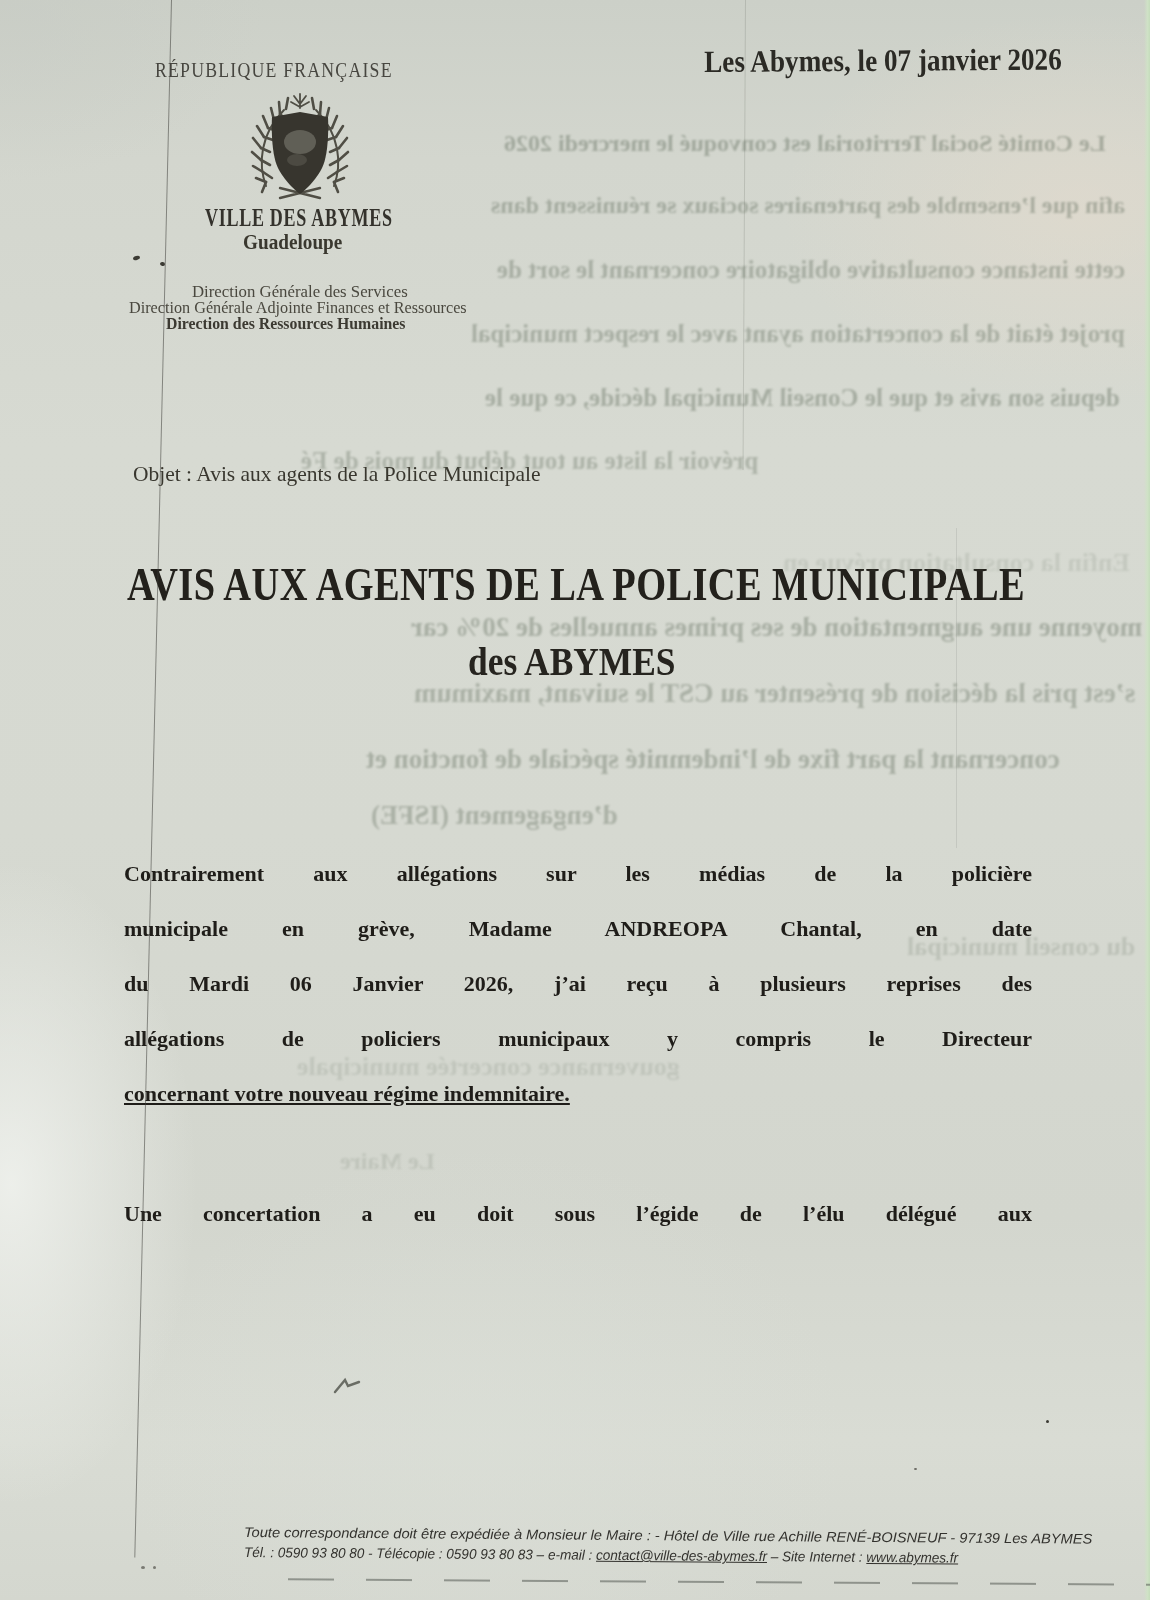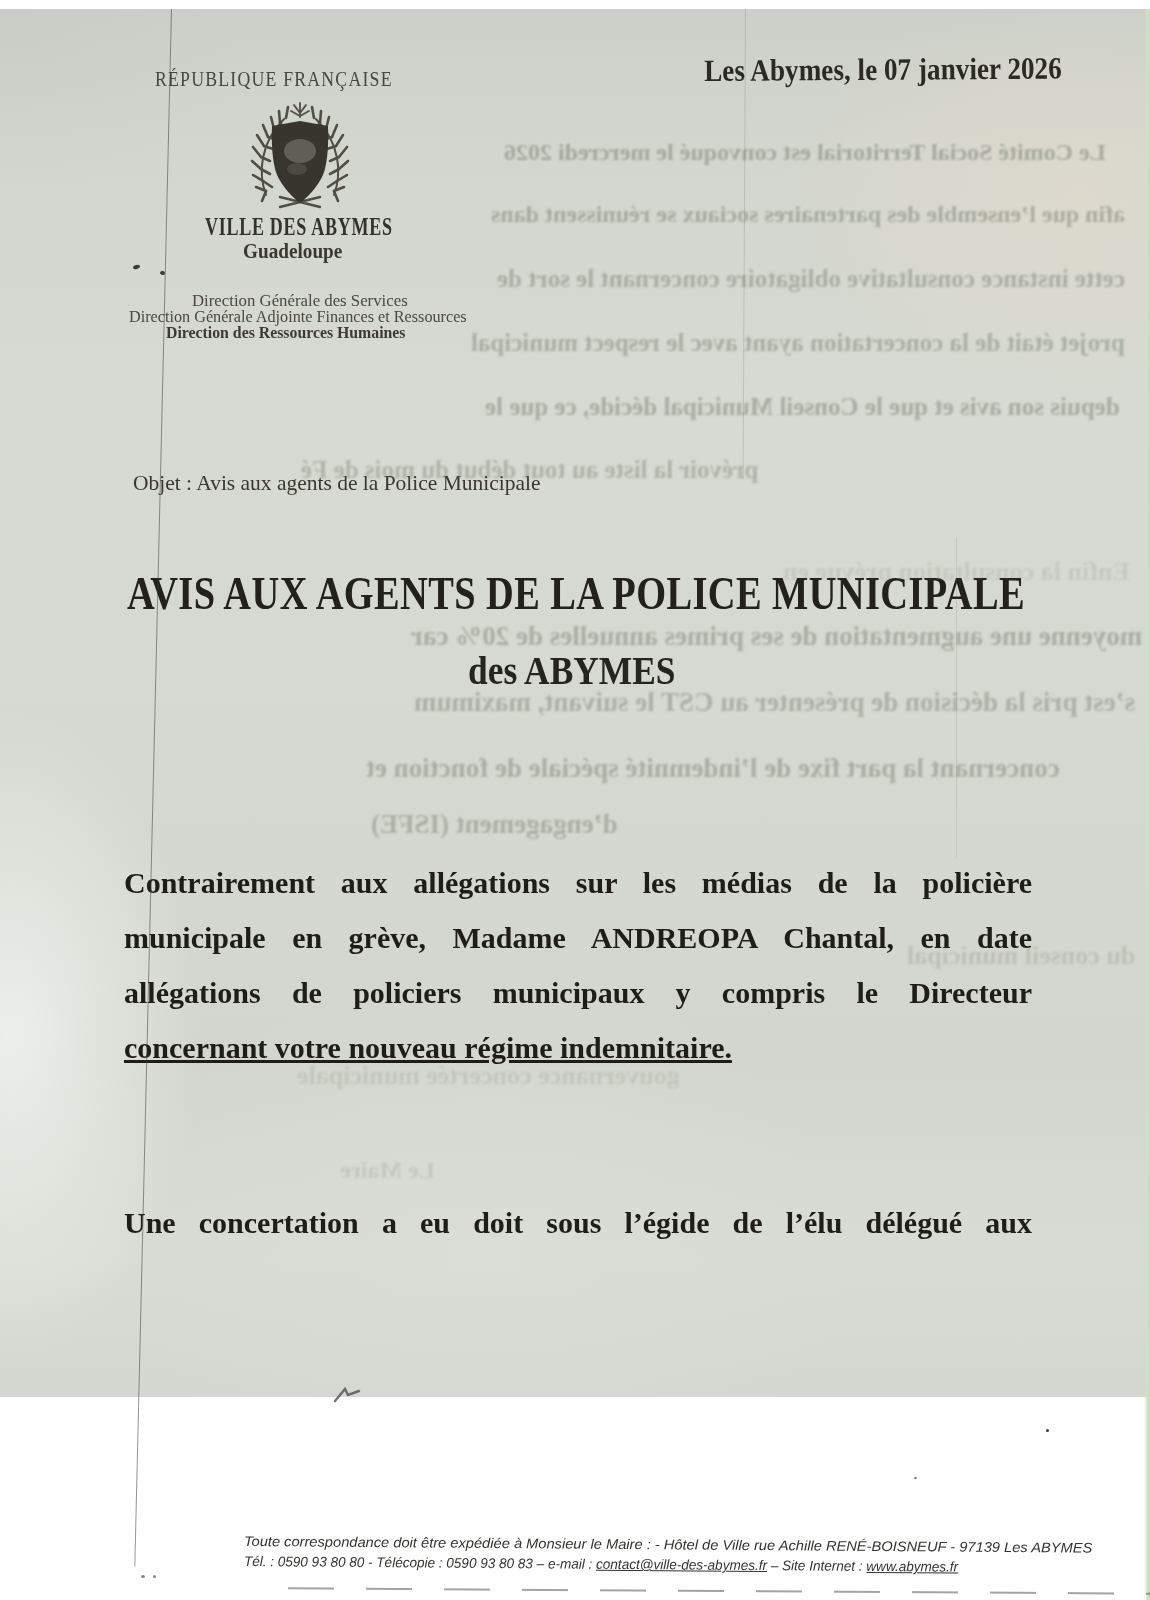--- a/index.html
+++ b/index.html
@@ -1,17 +1,17 @@
 <!DOCTYPE html>
 <html lang="fr"><head>
 <meta charset="utf-8">
 <style>
   html,body{margin:0;padding:0;width:1150px;height:1600px;overflow:hidden;}
   .page{
-    position:absolute;left:0;top:9px;width:1150px;height:1388px;
+    position:absolute;left:0;top:0;width:1150px;height:1600px;
     background:
       radial-gradient(430px 280px at 94% 13%, rgba(229,219,204,.55), rgba(229,219,204,0) 70%),
       radial-gradient(300px 520px at 1% 74%, rgba(241,243,239,.85), rgba(241,243,239,0) 62%),
       radial-gradient(520px 420px at 42% 90%, rgba(219,223,216,.55), rgba(219,223,216,0) 70%),
       radial-gradient(380px 260px at 0% 0%, rgba(198,202,195,.5), rgba(198,202,195,0) 70%),
       linear-gradient(180deg,#ccd0c8 0%,#d3d6ce 10%,#d7dad2 28%,#d6d9d1 52%,#d3d6ce 76%,#d9dcd4 90%,#d4d7cf 100%);
     font-family:"Liberation Serif","DejaVu Serif",serif;
     color:#25231f;
   }
   .abs{position:absolute;}
@@ -19,21 +19,21 @@
   .rep{font-size:22px;letter-spacing:1.5px;color:#474640;}
   .date{font-size:31px;font-weight:bold;color:#2b2a25;}
   .ville{font-size:25px;font-weight:bold;letter-spacing:1px;color:#34322c;}
   .gua{font-size:20px;font-weight:bold;color:#3a382f;}
   .dir{font-size:16px;color:#4a483f;}
   .dir.b{font-weight:bold;color:#3c3a32;}
   .objet{font-size:22px;color:#39372f;}
   .title1{font-size:46px;font-weight:bold;letter-spacing:.5px;color:#23211c;}
   .title2{font-size:40px;font-weight:bold;color:#26241f;}
   .bodyblock{left:124px;width:908px;}
-  .jline{font-size:30px;font-weight:bold;color:#1f1d19;height:55px;line-height:55px;
+  .jline{font-size:22px;font-weight:bold;color:#1f1d19;height:55px;line-height:55px;
          text-align:justify;text-align-last:justify;}
   .jline.last{text-align-last:left;text-decoration:underline;}
   .footer{font-family:"Liberation Sans","DejaVu Sans",sans-serif;font-style:italic;
           font-size:14px;color:#33322e;}
   .u{text-decoration:underline;}
   .ghost{position:absolute;white-space:nowrap;font-weight:bold;color:#5e6a5a;
          transform:scaleX(-1);filter:blur(.8px);pointer-events:none;}
   .crease{position:absolute;background:rgba(64,64,58,.55);width:1.4px;transform-origin:top center;}
   .crease.soft{background:rgba(100,105,96,.22);width:1px;}
   .edge-right{position:absolute;right:0;top:0;width:6px;height:1600px;
@@ -84,20 +84,21 @@
   <div class="abs fit dir b" style="left: 166px; top: 315px; transform: rotate(0deg) scaleX(0.987654);">Direction des Ressources Humaines</div>
 
   <div class="abs fit objet" style="left: 133px; top: 461px; transform: rotate(0deg) scaleX(0.976077);">Objet : Avis aux agents de la Police Municipale</div>
 
   <div class="abs fit title1" style="left: 127px; top: 558px; transform: rotate(0deg) scaleX(0.834572);">AVIS AUX AGENTS DE LA POLICE MUNICIPALE</div>
   <div class="abs fit title2" style="left: 468px; top: 638px; transform: rotate(0deg) scaleX(0.885106);">des ABYMES</div>
 
   <div class="abs bodyblock" style="top:846px;">
     <div class="jline">Contrairement aux allégations sur les médias de la policière</div>
     <div class="jline">municipale en grève, Madame ANDREOPA Chantal, en date</div>
+    <div class="jline">du Mardi 06 Janvier 2026, j’ai reçu à plusieurs reprises des</div>
     <div class="jline">allégations de policiers municipaux y compris le Directeur</div>
     <div class="jline last">concernant votre nouveau régime indemnitaire.</div>
   </div>
 
   <div class="abs bodyblock" style="top:1186px;">
     <div class="jline">Une concertation a eu doit sous l’égide de l’élu délégué aux</div>
   </div>
 
   <div class="abs footer" style="left:244px;top:1524px;">
     <div class="fit" style="display: block; transform: rotate(0.45deg) scaleX(1.04696);">Toute correspondance doit être expédiée à Monsieur le Maire : - Hôtel de Ville rue Achille RENÉ-BOISNEUF - 97139 Les ABYMES</div>

